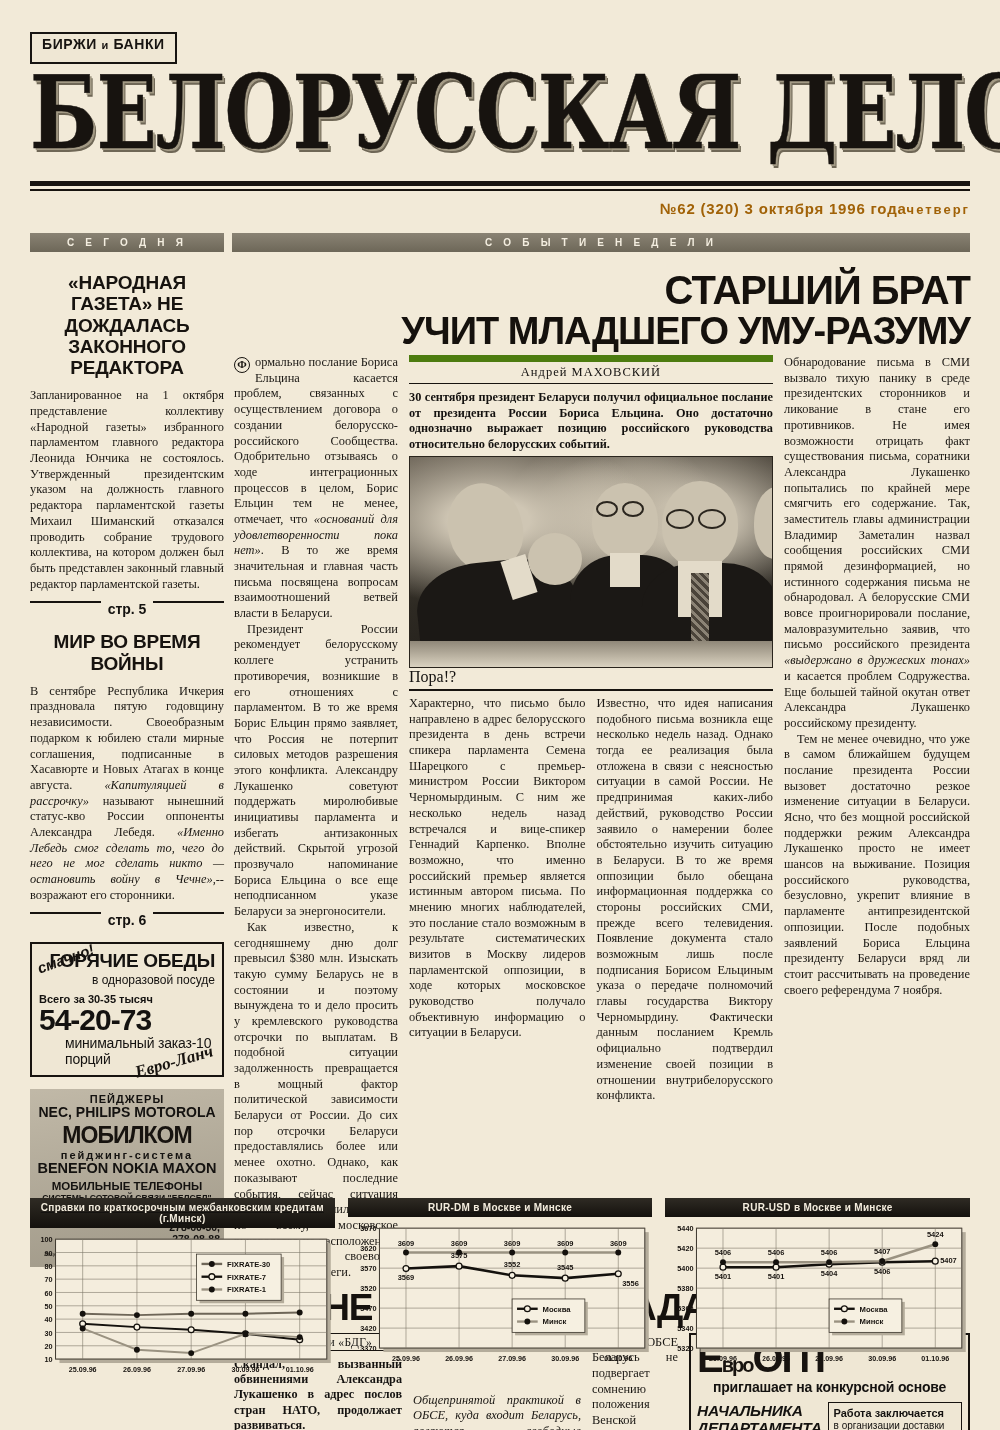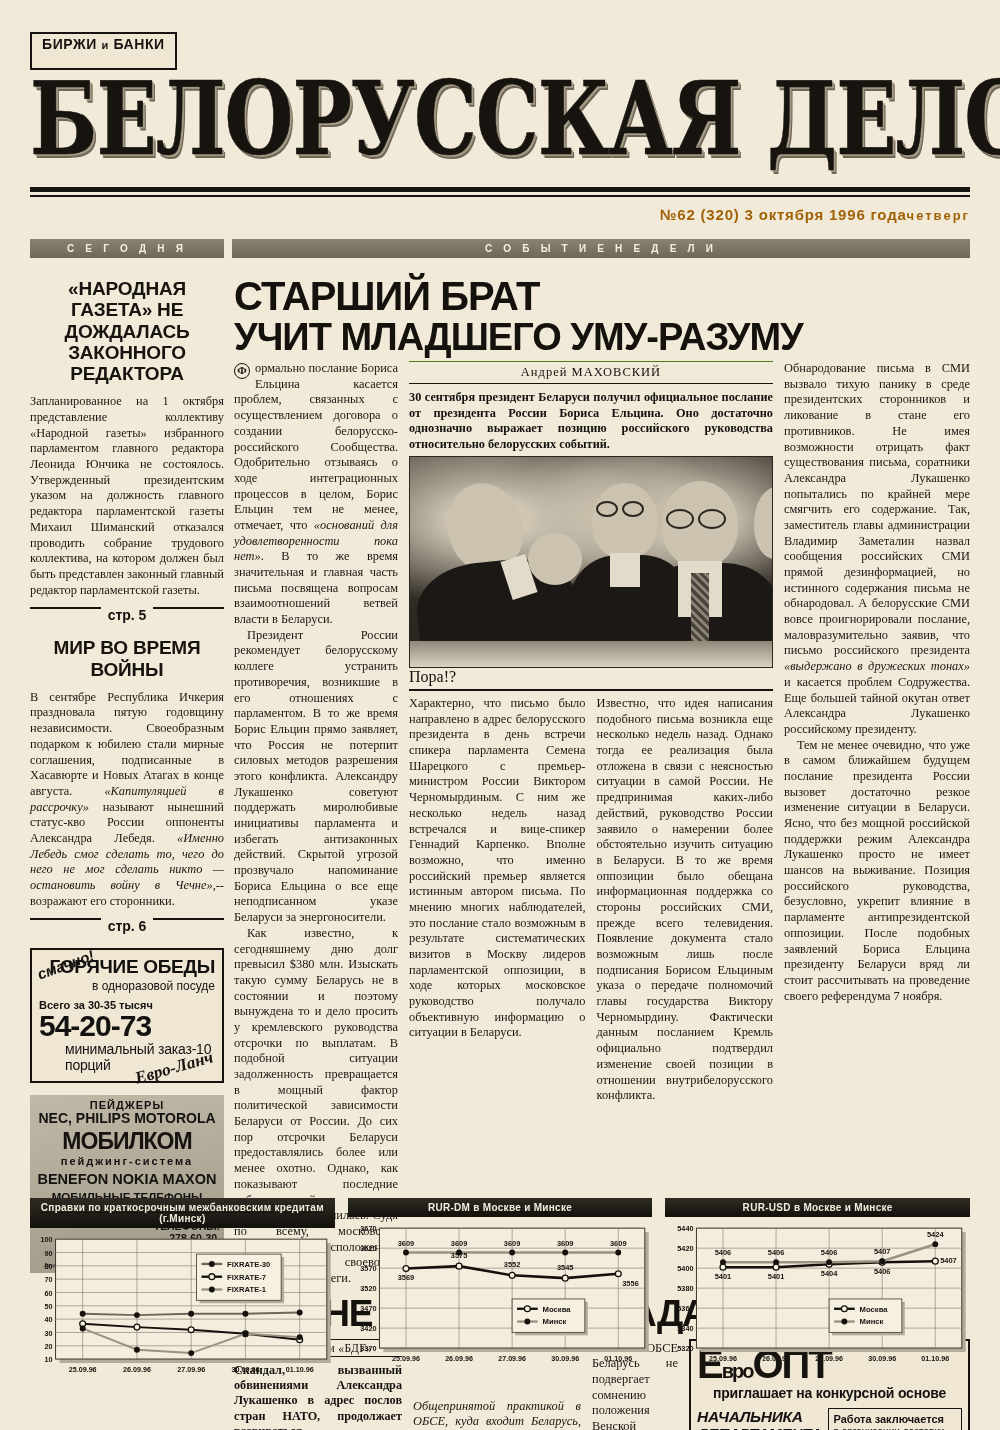--- a/index.html
+++ b/index.html
@@ -9,21 +9,21 @@
     background:#f2ead8;
     font-family:"Liberation Serif", serif;
     color:#141210;
     overflow:hidden;
     position:relative;
   }
   .page { position:relative; width:1000px; height:1430px; padding:0 30px; }
 
   
   .kicker-box{
-    display:inline-block; border:2px solid #171411; padding:2px 10px 16px 10px;
+    display:inline-block; border:2px solid #171411; padding:2px 10px 10px 10px;
     font-family:"Liberation Sans", sans-serif; font-weight:bold;
     font-size:14px; letter-spacing:.6px; margin-top:32px; color:#171411;
     background:#efe7d4;
   }
   .kicker-box .sm{ font-size:11px; font-weight:bold; }
   .masthead{
     font-family:"DejaVu Serif", serif;
     font-weight:bold;
     font-size:79px;
     line-height:.94;
@@ -112,38 +112,38 @@
     position:absolute; left:-40px; top:-18px; width:270px; height:230px;
     background:linear-gradient(180deg,#b9b1a0,#8e8777);
     transform:rotate(-10deg); opacity:.85;
   }
   .ad-pager .inner{ position:relative; text-align:center; padding-top:4px; }
   .ap1{ font-family:"Liberation Sans", sans-serif; font-weight:bold; font-size:11px; letter-spacing:1px;}
   .ap2{ font-family:"Liberation Sans", sans-serif; font-weight:bold; font-size:14px; line-height:1.05;}
   .ap-logo{ font-family:"Liberation Sans", sans-serif; font-weight:bold; font-size:23px;
     letter-spacing:-1px; margin-top:2px; color:#17130f;}
   .ap-sub{ font-family:"Liberation Sans", sans-serif; font-weight:bold; font-size:11px; letter-spacing:2px;}
-  .ap3{ font-family:"Liberation Sans", sans-serif; font-weight:bold; font-size:14.5px; line-height:1.07; margin-top:5px;}
+  .ap3{ font-family:"Liberation Sans", sans-serif; font-weight:bold; font-size:14.5px; line-height:1.07; }
   .ap4{ font-family:"Liberation Sans", sans-serif; font-weight:bold; font-size:11.5px; line-height:1.08; margin-top:3px;}
   .ap5{ font-family:"Liberation Sans", sans-serif; font-weight:bold; font-size:8.6px; line-height:1.1; margin-top:2px;}
   .ap-tel{ font-family:"Liberation Sans", sans-serif; font-weight:bold; font-size:10.5px;
      text-align:right; margin-top:7px; line-height:1.12; padding-right:4px;}
   .ap-lic{ font-size:5.6px; text-align:center; margin-top:5px; color:#2a2620; font-family:"Liberation Sans",sans-serif;}
 
   
   .hl-main{
     font-family:"Liberation Sans", sans-serif; font-weight:bold;
-    font-size:40px; line-height:1.04; text-align:left; color:#15110d;
+    font-size:40px; line-height:1.04; text-align:right; color:#15110d;
     letter-spacing:-1px; margin:10px 0 4px 0;
   }
   .hl-main .l2{ font-size:38px; }
 
   .byline{
     text-align:center; font-family:"Liberation Serif", serif; font-size:12.5px;
-    letter-spacing:1px; border-top:1px solid #4d7c0f; border-bottom:1px solid #17130f;
+    letter-spacing:1px; border-top:7px solid #4d7c0f; border-bottom:1px solid #17130f;
     padding:3px 0; margin:0 0 6px 0;
   }
   .lede{
     font-family:"Liberation Serif", serif; font-weight:bold; font-size:12.3px;
     line-height:1.26; text-align:justify;
   }
 
   .dropcap-p{ position:relative; }
   .dropcap{
     float:left; width:16px; height:16px; margin:2px 5px 0 0;

